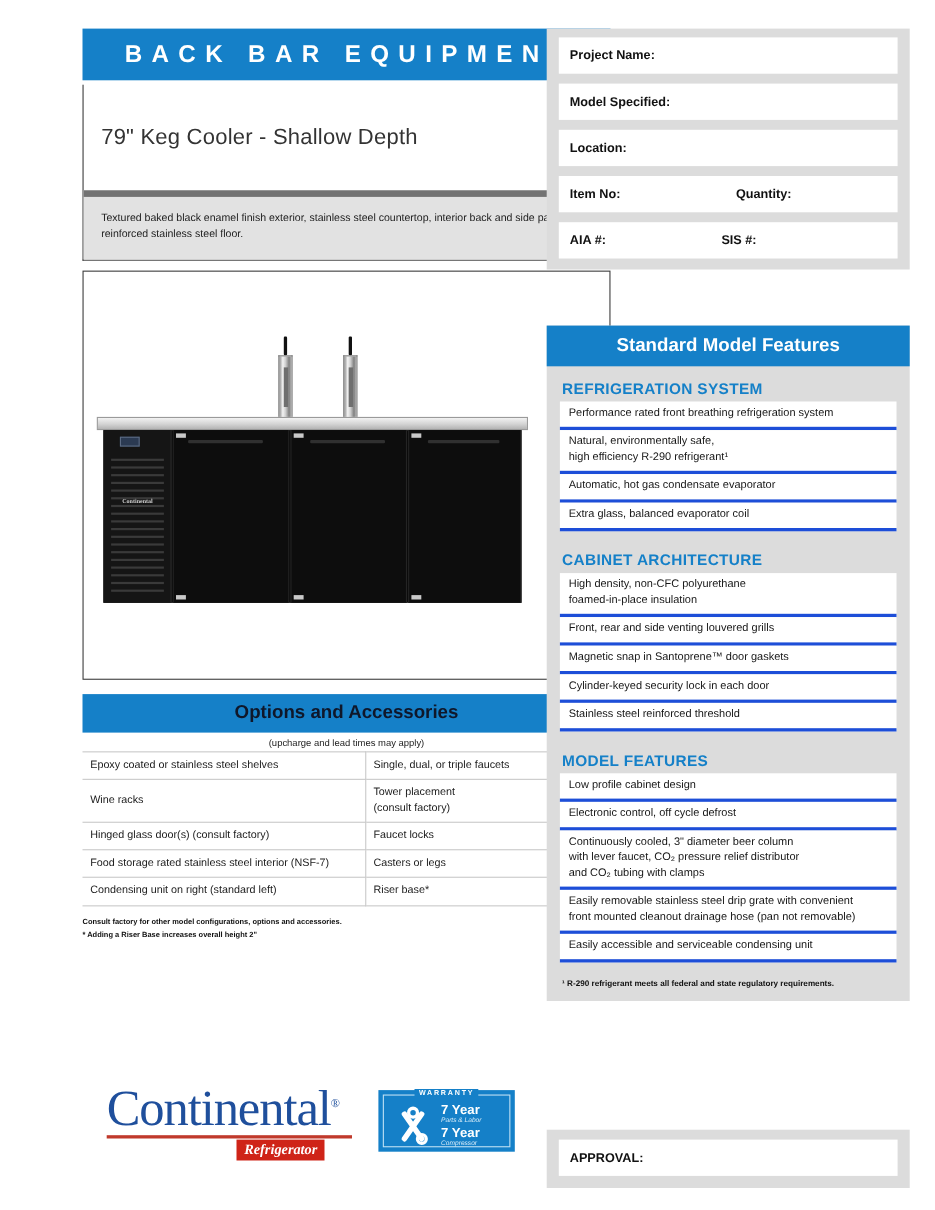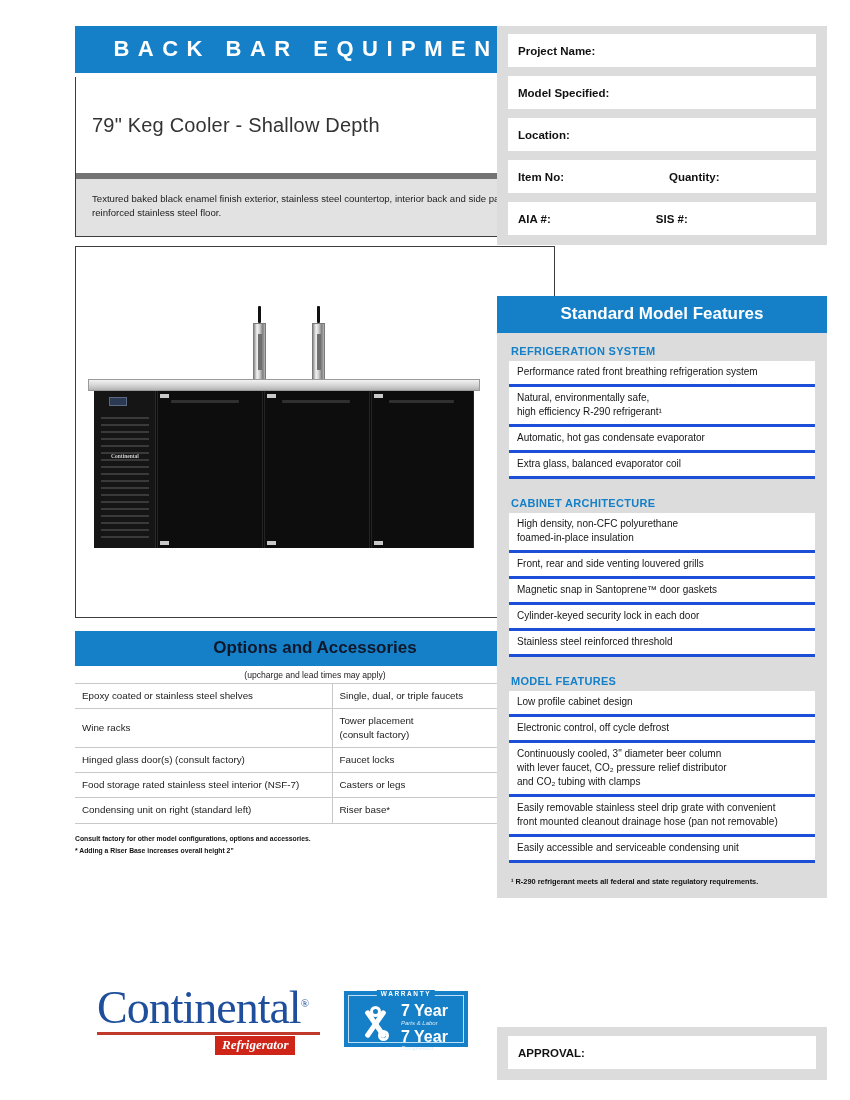--- a/index.html
+++ b/index.html
@@ -97,38 +97,38 @@
             background: #1580c8; color: #fff; font-size: 6.5px; font-weight: bold;
             letter-spacing: 1.6px; padding: 0 4px; }
   .wtools { position: absolute; left: 8px; top: 12px; width: 40px; height: 34px; }
   .wr1, .wr2 { position: absolute; left: 16px; top: 0; width: 5px; height: 32px;
                background: #fff; transform-origin: 50% 50%; border-radius: 2px; }
   .wr1 { transform: rotate(35deg); }
   .wr2 { transform: rotate(-35deg); }
   .wknob { position: absolute; width: 11px; height: 11px; border: 3px solid #fff;
            border-radius: 50%; background: transparent; }
   .wtext { position: absolute; left: 52px; top: 7px; color: #fff; }
-  .wbig { font-size: 16px; font-weight: bold; line-height: 1.05; }
+  .wbig { font-size: 12px; font-weight: bold; line-height: 1.05; }
   .wsm { font-size: 6px; font-style: italic; color: #d9ecf8; line-height: 1.3; margin-bottom: 1px; }
 
   
   .right-panel { position: absolute; left: 497px; width: 330px; background: #dcdcdc; }
   .rp-top { top: 26px; padding: 8px 11px 10px; }
   .field { background: #fff; height: 33px; display: flex; align-items: center;
            padding: 0 10px; margin-bottom: 9px; }
   .field:last-child { margin-bottom: 0; }
   .field .lbl { font-size: 11.5px; font-weight: bold; color: #111;
                 font-family: "Liberation Sans", sans-serif; }
   .field .lbl2 { margin-left: 105px; }
 
   .rp-feat { top: 296px; padding: 0 0 12px; }
   .feat-header { background: #1580c8; color: #fff; text-align: center;
                  font-size: 17px; font-weight: bold; padding: 8px 0 9px; }
   .feat-inner { padding: 10px 12px 0; }
-  .feat-cat { color: #1580c8; font-size: 11px; font-weight: bold;
+  .feat-cat { color: #1580c8; font-size: 14px; font-weight: bold;
               letter-spacing: .3px; padding: 7px 0 4px 2px; }
   .feat-cat.first { padding-top: 2px; }
   .feat-row { background: #fff; font-size: 10px; color: #161616;
               padding: 4px 8px 5px; line-height: 1.4; border-bottom: 3px solid #1d4ed8; }
   .feat-foot { font-size: 7.4px; color: #111; padding: 14px 2px 0; font-weight: bold; }
 
   .rp-appr { top: 1027px; padding: 9px 11px 11px; }
   .rp-appr .field { margin-bottom: 0; }
 </style>
 </head>

